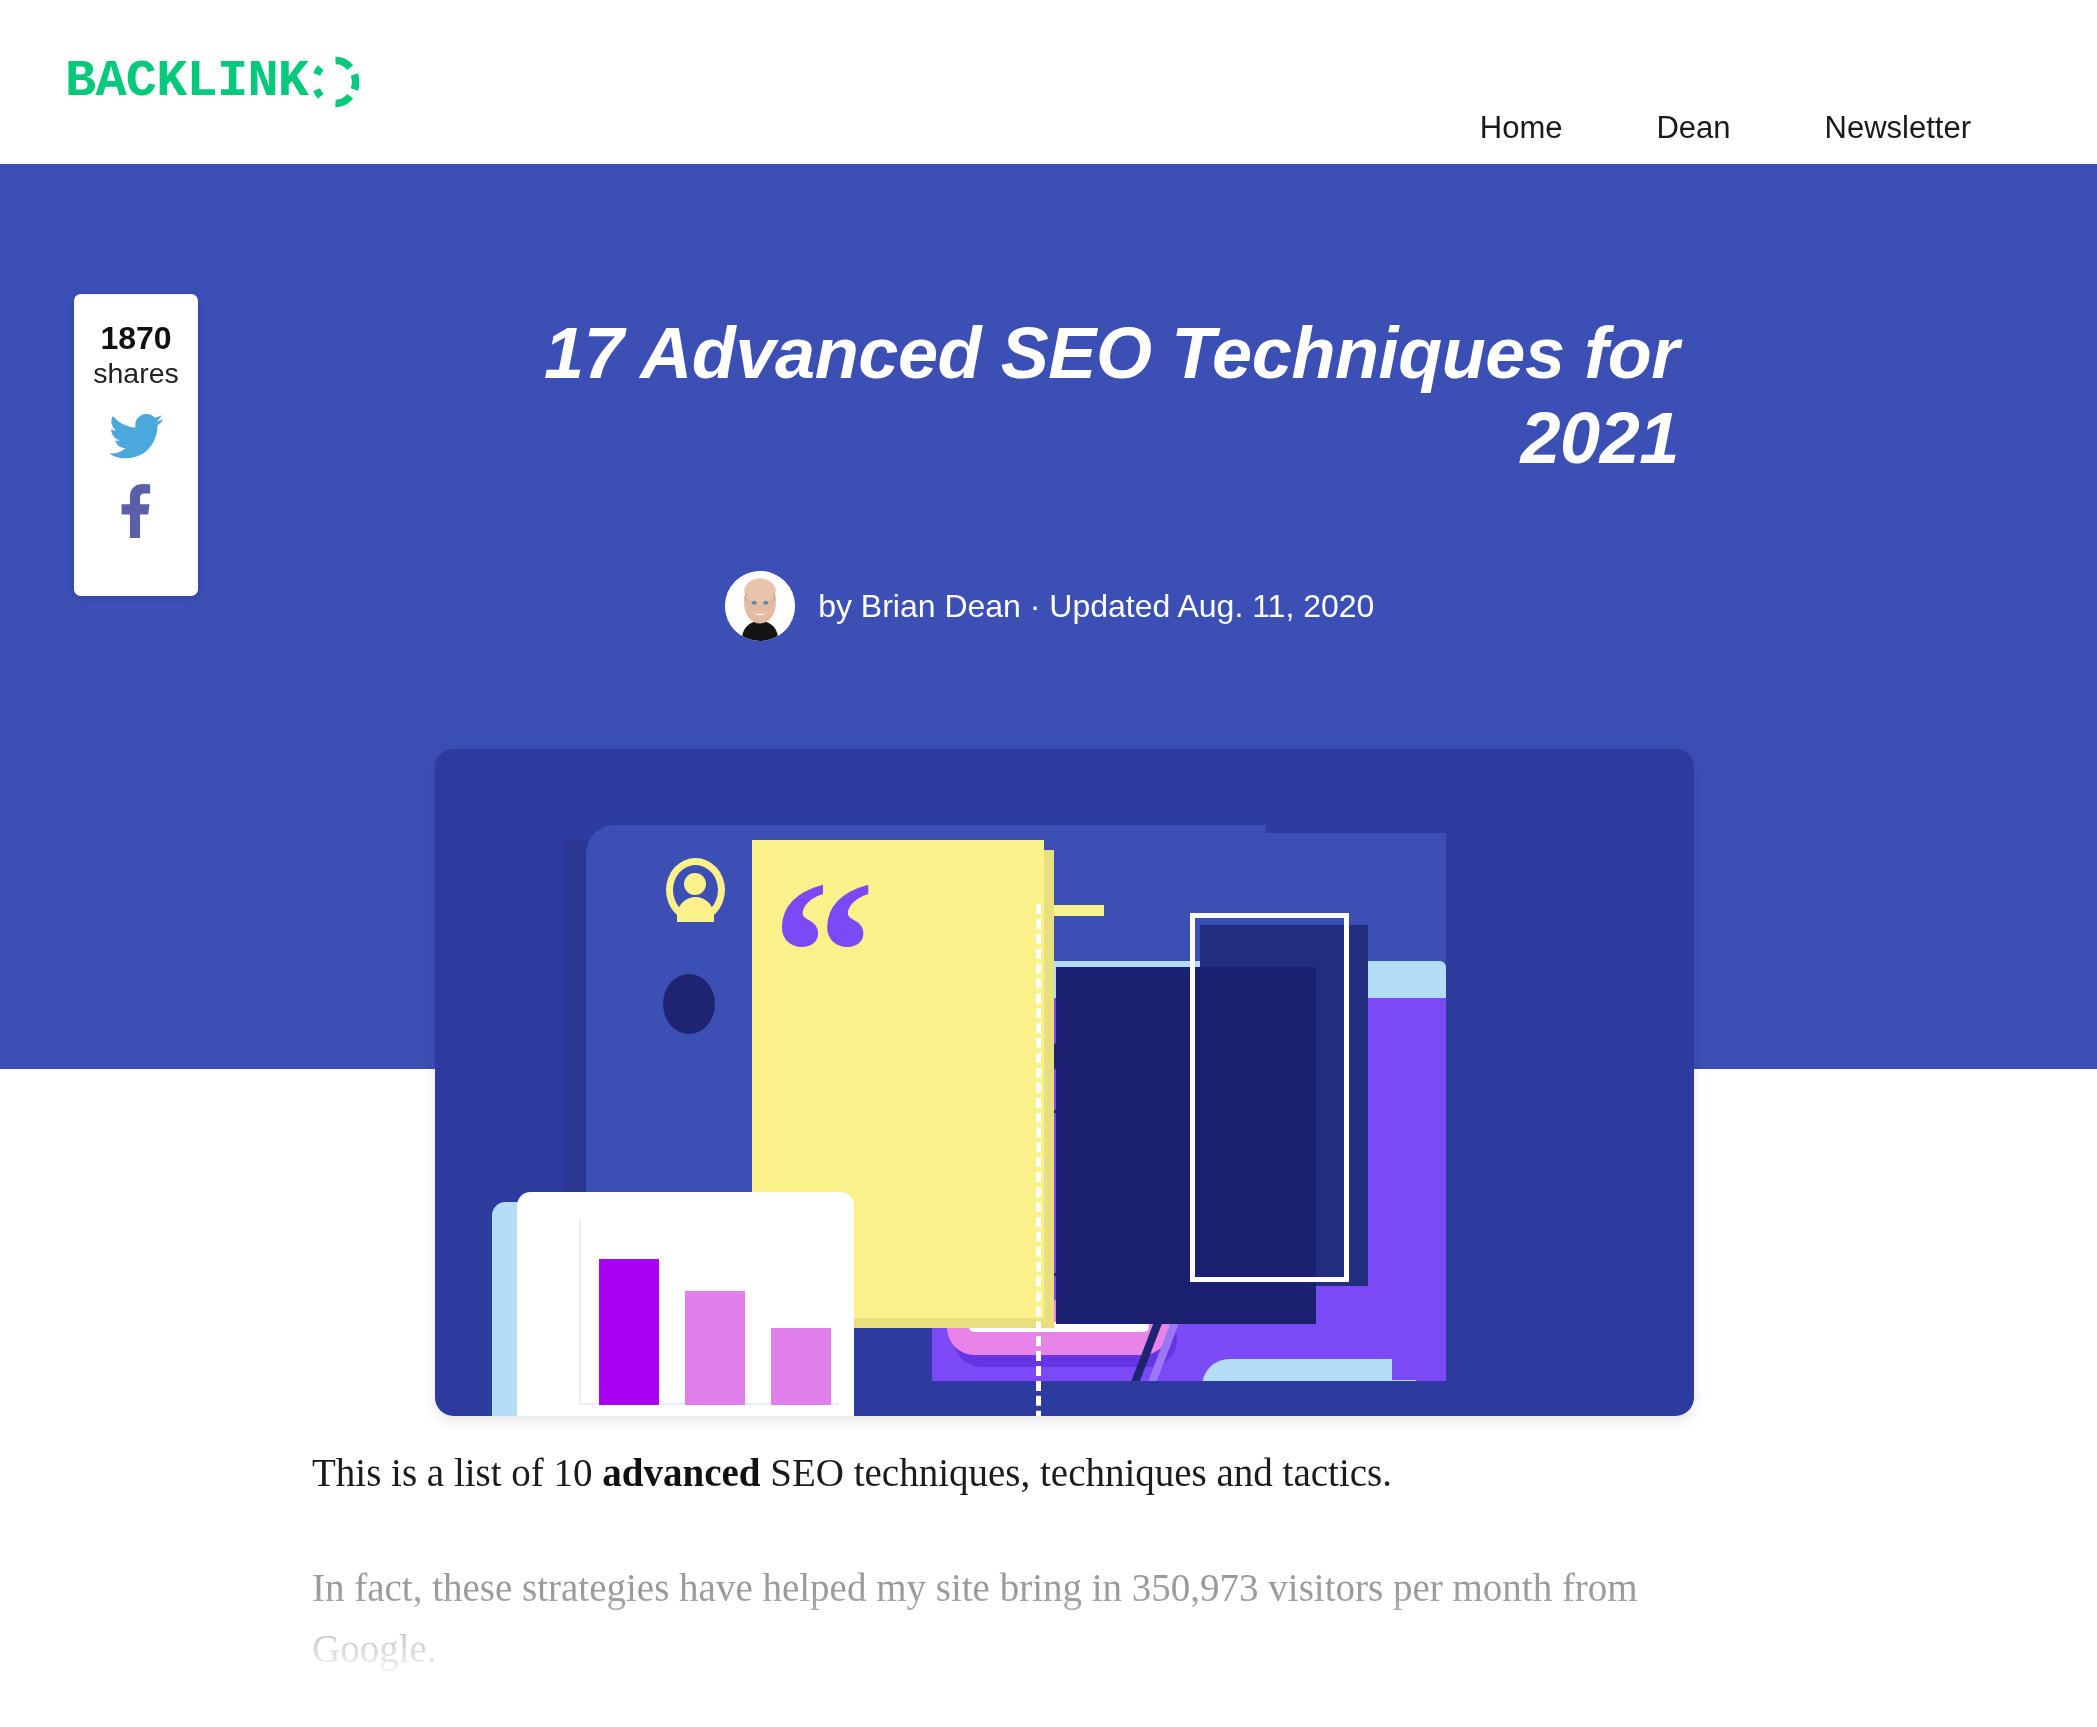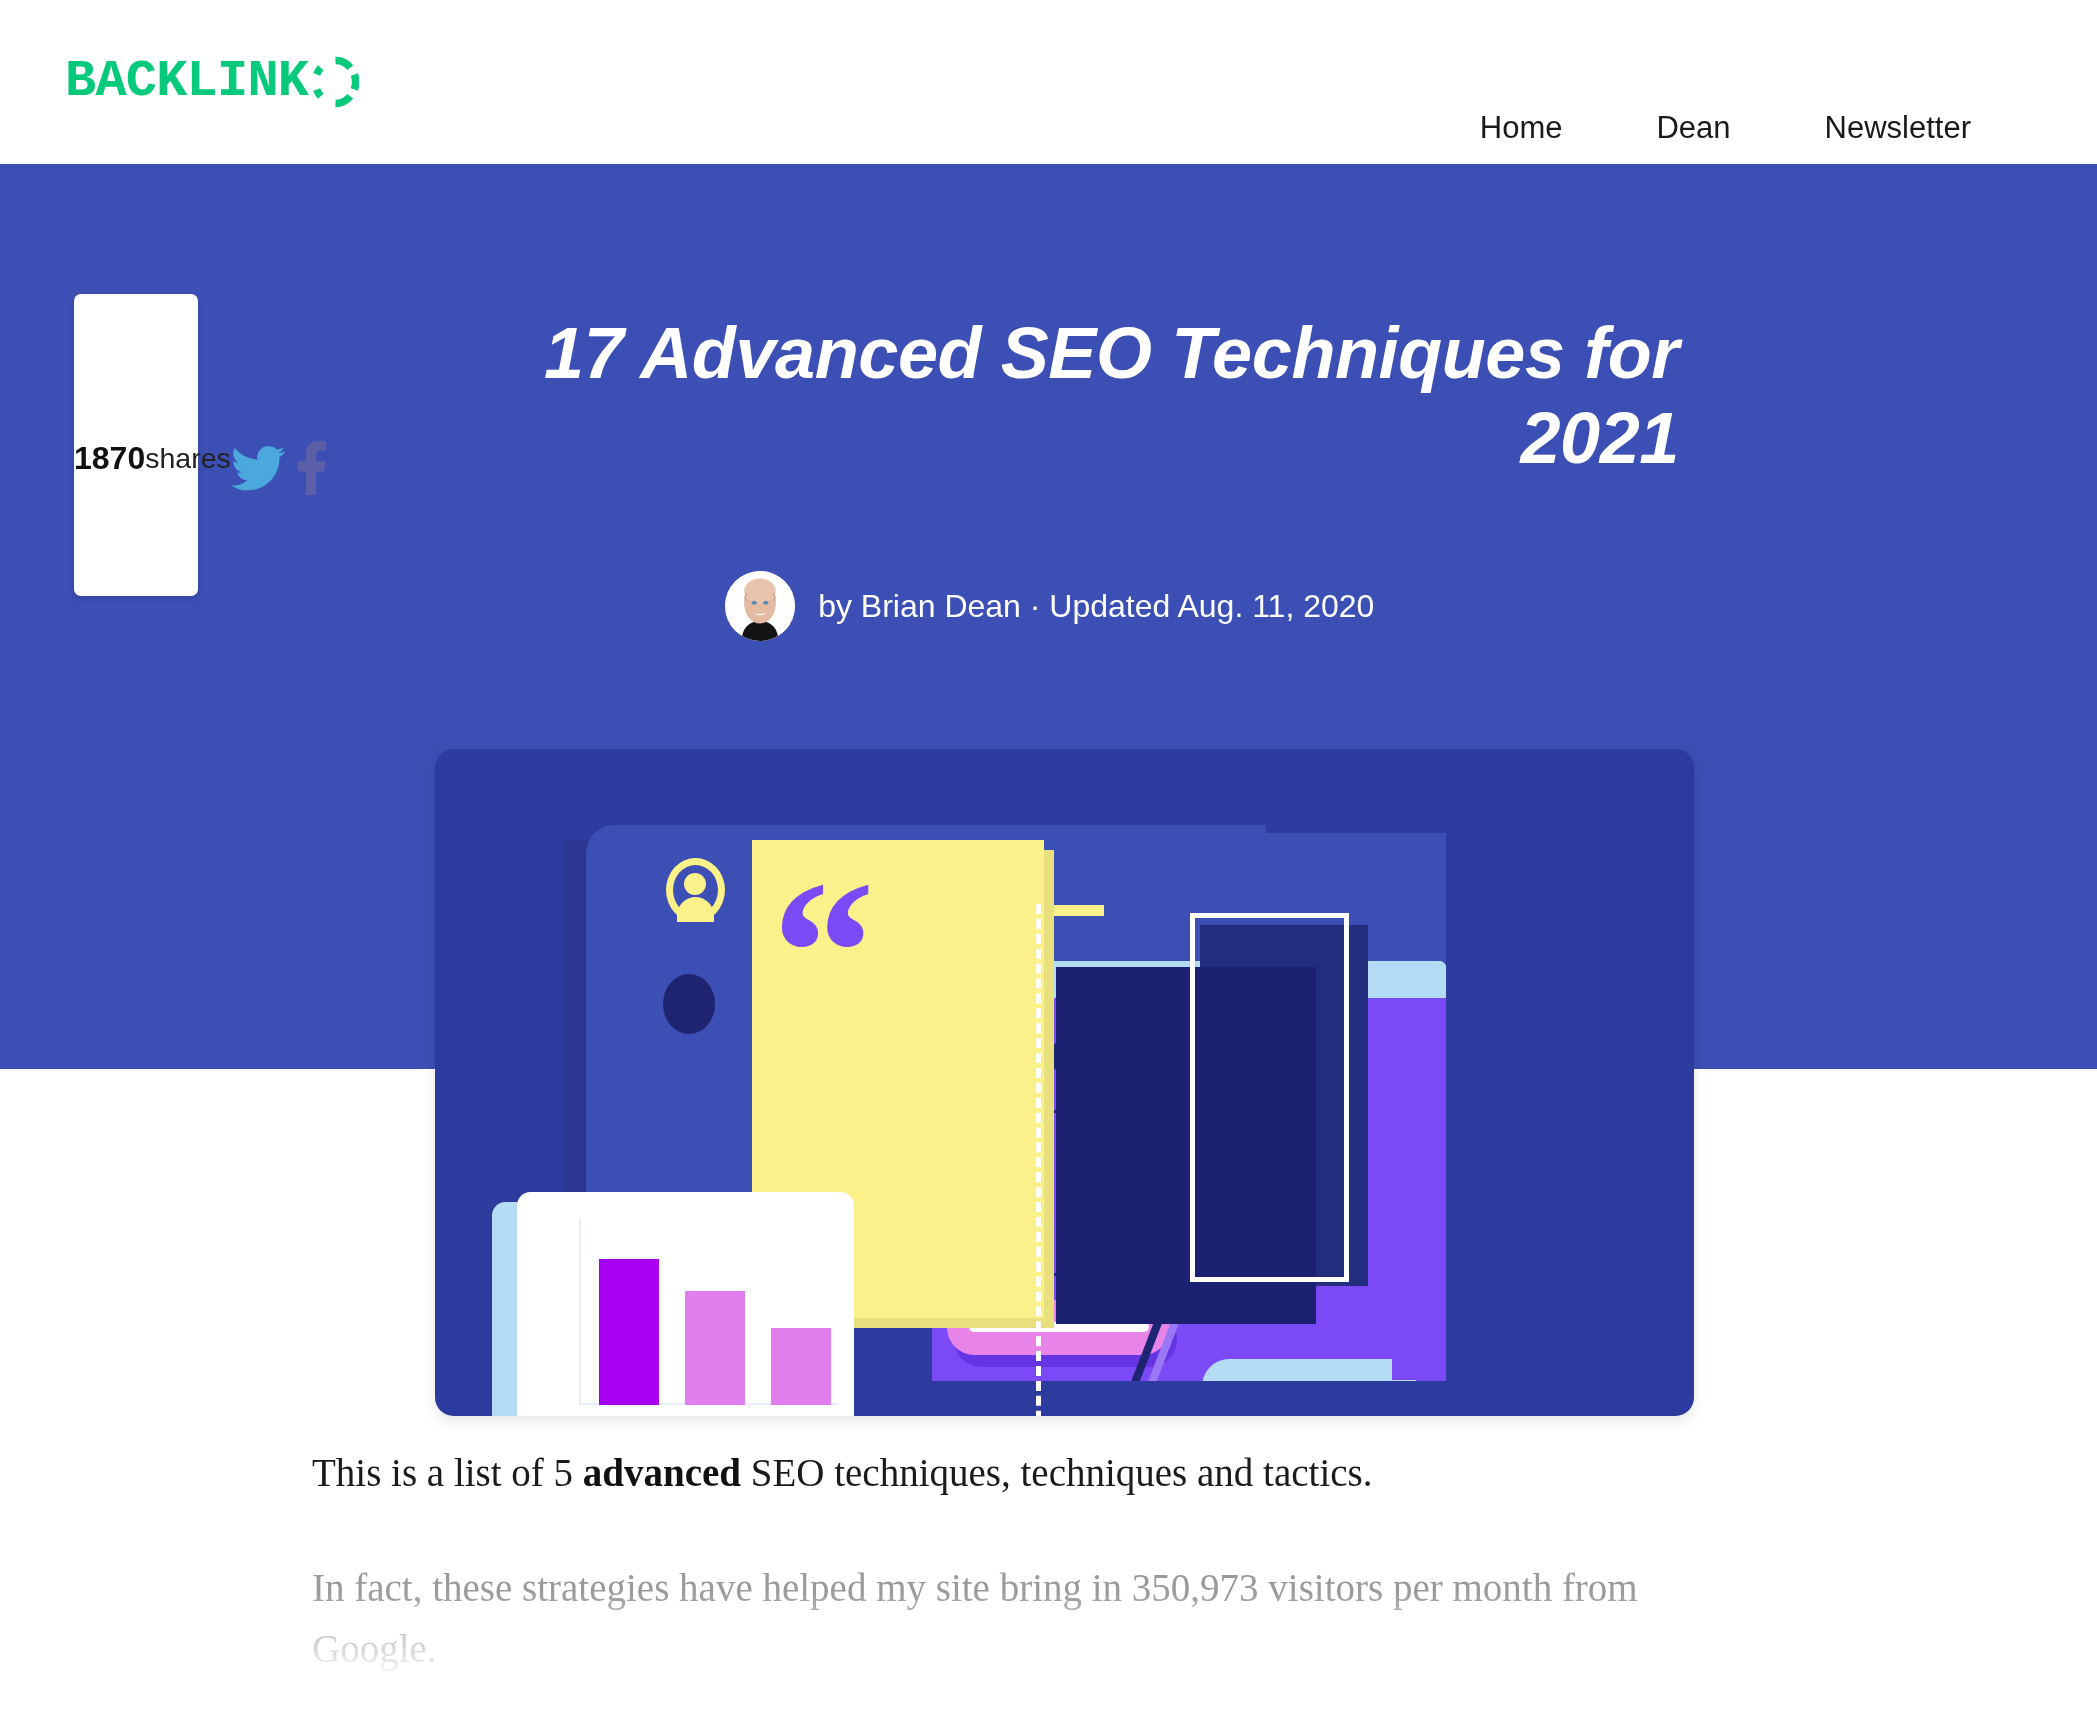--- a/index.html
+++ b/index.html
@@ -60,21 +60,21 @@
   .byline-text{
     color:#ffffff; font-size:32px;
   }
 
   
   .share-widget{
     position:absolute; left:74px; top:294px;
     width:124px; height:302px;
     background:#ffffff; border-radius:6.7px;
     box-shadow:0 1.7px 6.7px rgba(0,0,0,0.16);
-    display:flex; flex-direction:row; align-items:center;
+    display:flex; flex-direction:column; align-items:center;
     padding-top:27px;
     z-index:6;
   }
   .share-count{ font-size:32px; font-weight:bold; color:#111; line-height:1.1; }
   .share-label{ font-size:28.5px; color:#222; line-height:1.25; }
   .share-icon{ margin-top:22px; cursor:pointer; }
 
   
   .illo{
     position:absolute; left:435px; top:749px;
@@ -366,17 +366,17 @@
   <div class="il chart-card"></div>
   <div class="il chart-axis-v"></div>
   <div class="il chart-axis-h"></div>
   <div class="il bar bar1"></div>
   <div class="il bar bar2"></div>
   <div class="il bar bar3"></div>
 
 </figure>
 
 <article class="article">
-  <p class="para"><span>This is a list of 5 </span><b>advanced</b><span> SEO techniques, techniques and tactics.</span></p>
+  <p class="para"><span>This is a list of 10 </span><b>advanced</b><span> SEO techniques, techniques and tactics.</span></p>
 
   <p class="para para-2">In fact, these strategies have helped my site bring in 350,973 visitors per month from Google.</p>
 </article>
 
 
 </body></html>

